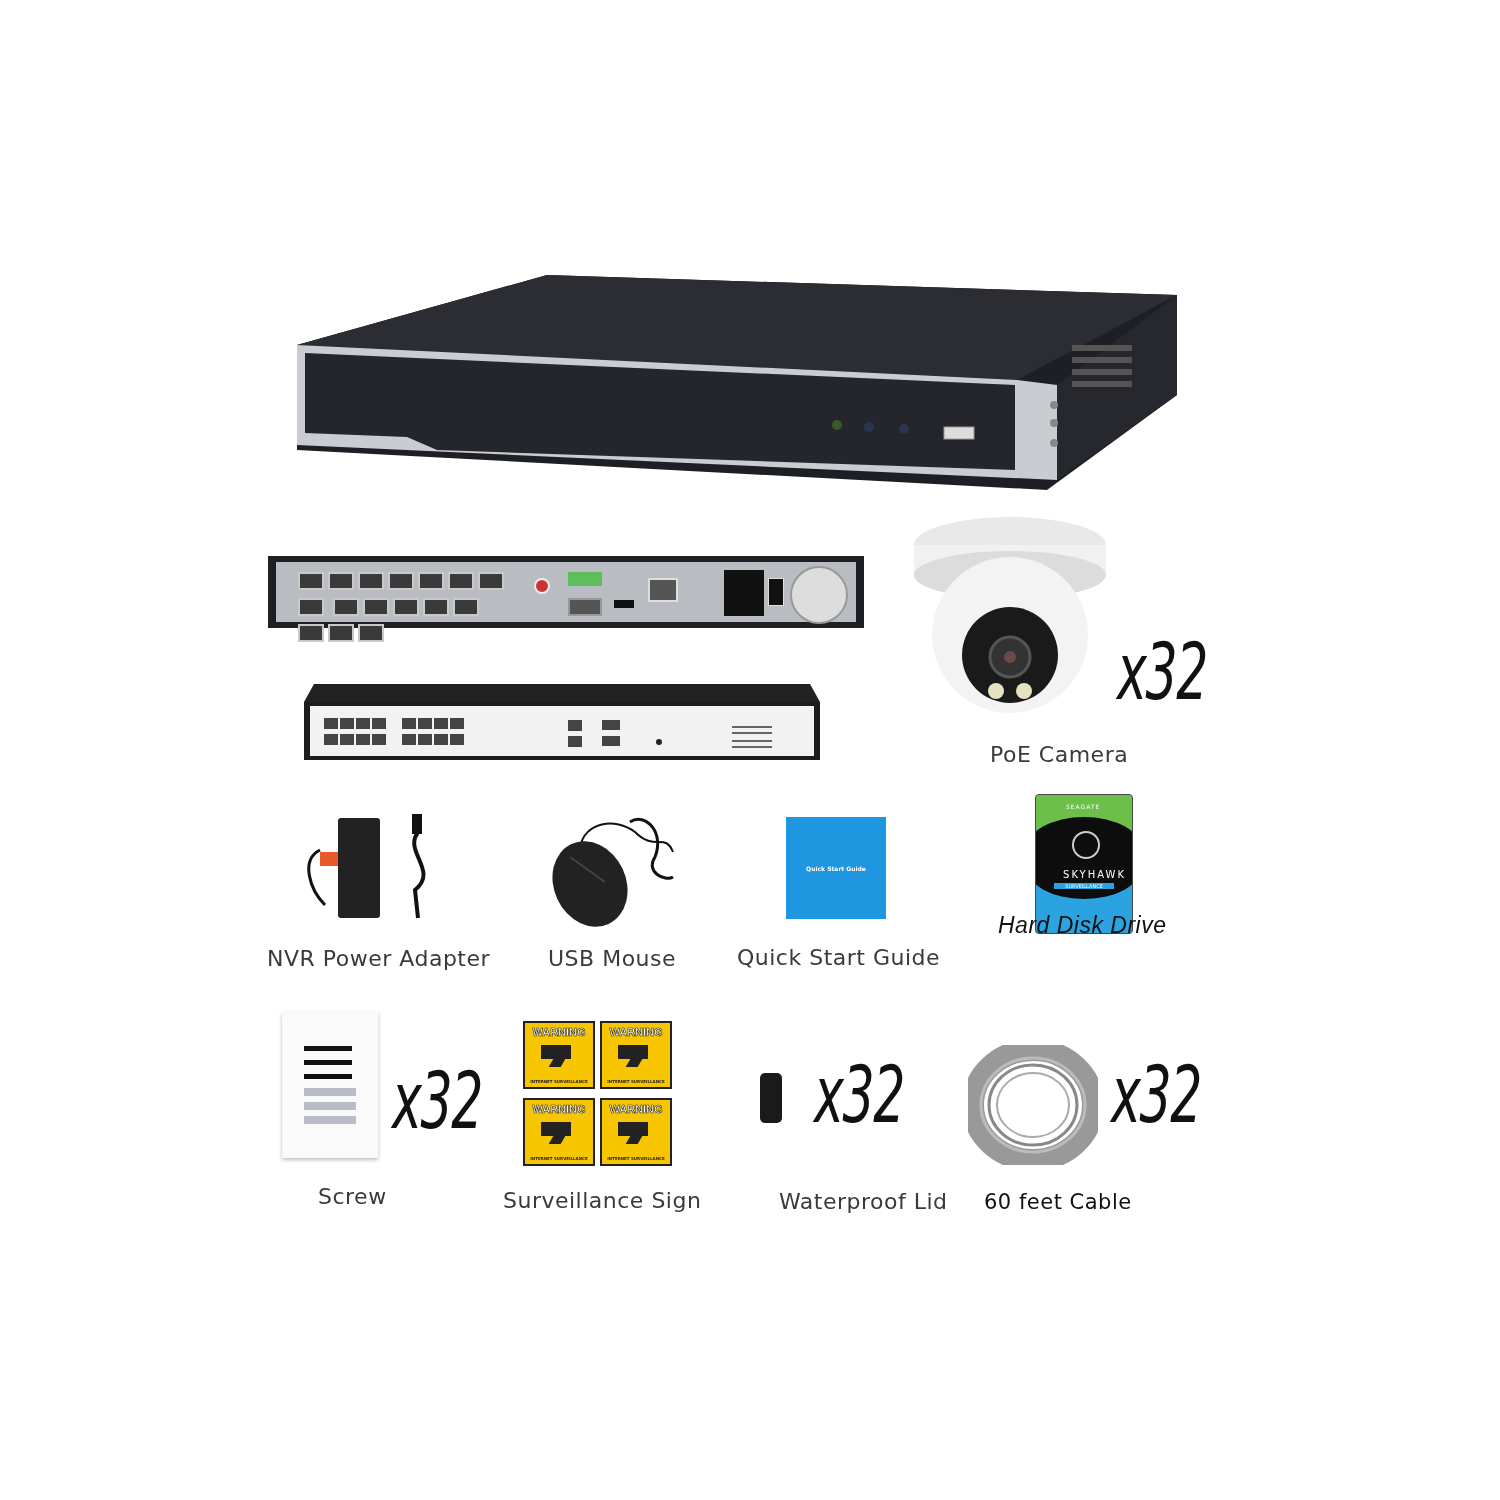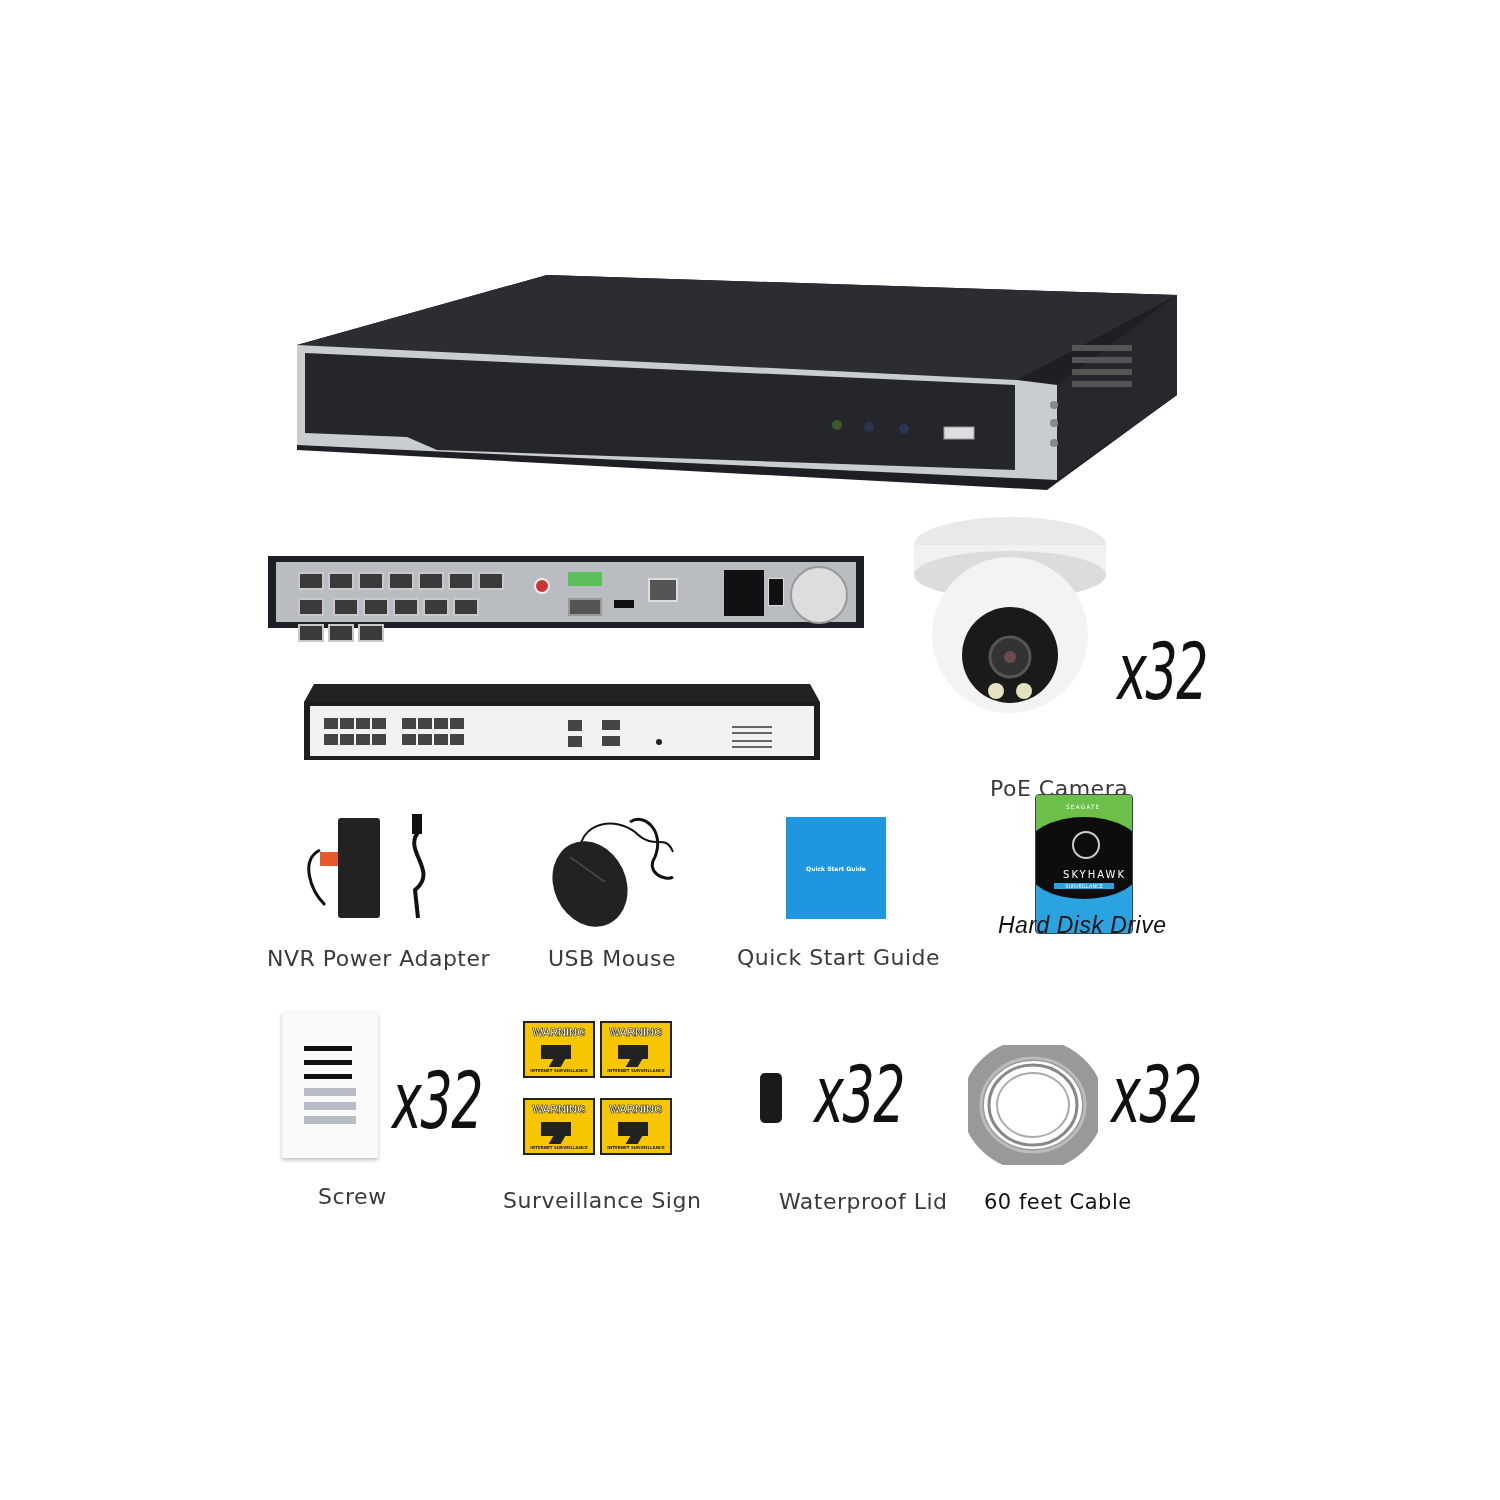--- a/index.html
+++ b/index.html
@@ -7,21 +7,21 @@
   .abs { position:absolute; }
   .label { position:absolute; font-size:22px; color:#3a3a3a; letter-spacing:0.5px; white-space:nowrap; text-align:center; }
   .label.italic { font-family:"Liberation Sans", sans-serif; font-style:italic; color:#111; font-size:23px; }
   .label.dark { color:#111; font-size:21px; }
   .qty { position:absolute; font-family:"DejaVu Sans Condensed","DejaVu Sans", sans-serif; font-style:italic; font-size:78px; color:#111; letter-spacing:-2px; transform:scaleX(0.72); transform-origin:left center; line-height:1; }
 
   
   .nvr-top { position:absolute; left:297px; top:275px; width:880px; height:215px; }
   
   .rj { display:inline-block; width:26px; height:18px; background:#3a3a3a; border:2px solid #c9c9c9; margin:2px; box-sizing:border-box; }
-  .sign { position:absolute; width:72px; height:57px; background:#f7c600; border:2px solid #222; box-sizing:border-box; }
+  .sign { position:absolute; width:72px; height:68px; background:#f7c600; border:2px solid #222; box-sizing:border-box; }
   .sign .w { position:absolute; top:3px; left:0; right:0; text-align:center; font-family:"Liberation Sans", sans-serif; font-weight:bold; font-size:11px; color:#fff; -webkit-text-stroke:0.6px #222; }
   .sign .cam { position:absolute; top:22px; left:16px; width:30px; height:14px; background:#222; }
   .sign .cam2 { position:absolute; top:36px; left:26px; width:12px; height:8px; background:#222; transform:skewX(-30deg); }
   .sign .t { position:absolute; bottom:3px; left:0; right:0; text-align:center; font-size:4px; font-weight:bold; color:#222; line-height:5px; }
 </style>
 </head>
 <body>
 
 <div class="nvr-top">
   <svg width="880" height="215" viewBox="0 0 880 215">
@@ -108,21 +108,21 @@
     <ellipse cx="100" cy="60" rx="96" ry="24" fill="#dcdcdc"></ellipse>
     <circle cx="100" cy="120" r="78" fill="#f3f3f3"></circle>
     <circle cx="100" cy="140" r="48" fill="#1a1a1a"></circle>
     <circle cx="100" cy="142" r="20" fill="#333" stroke="#555" stroke-width="3"></circle>
     <circle cx="100" cy="142" r="6" fill="#6a4a4a"></circle>
     <circle cx="86" cy="176" r="8" fill="#e6e1c0"></circle>
     <circle cx="114" cy="176" r="8" fill="#e6e1c0"></circle>
   </svg>
 </div>
 <div class="qty" style="left:1117px;top:633px;">x32</div>
-<div class="label" style="left:990px;top:776px;">PoE Camera</div>
+<div class="label" style="left:990px;top:742px;">PoE Camera</div>
 
 <div class="abs" style="left:300px;top:810px;width:145px;height:115px;">
   <svg width="145" height="115" viewBox="0 0 145 115">
     <path d="M20,40 C0,50 10,80 25,95" stroke="#111" stroke-width="3" fill="none"></path>
     <rect x="20" y="42" width="28" height="14" fill="#e85a2a"></rect>
     <rect x="38" y="8" width="42" height="100" rx="3" fill="#222"></rect>
     <path d="M120,20 C100,40 140,60 115,80 L118,108" stroke="#111" stroke-width="4" fill="none"></path>
     <rect x="112" y="4" width="10" height="20" fill="#111"></rect>
   </svg>
 </div>

